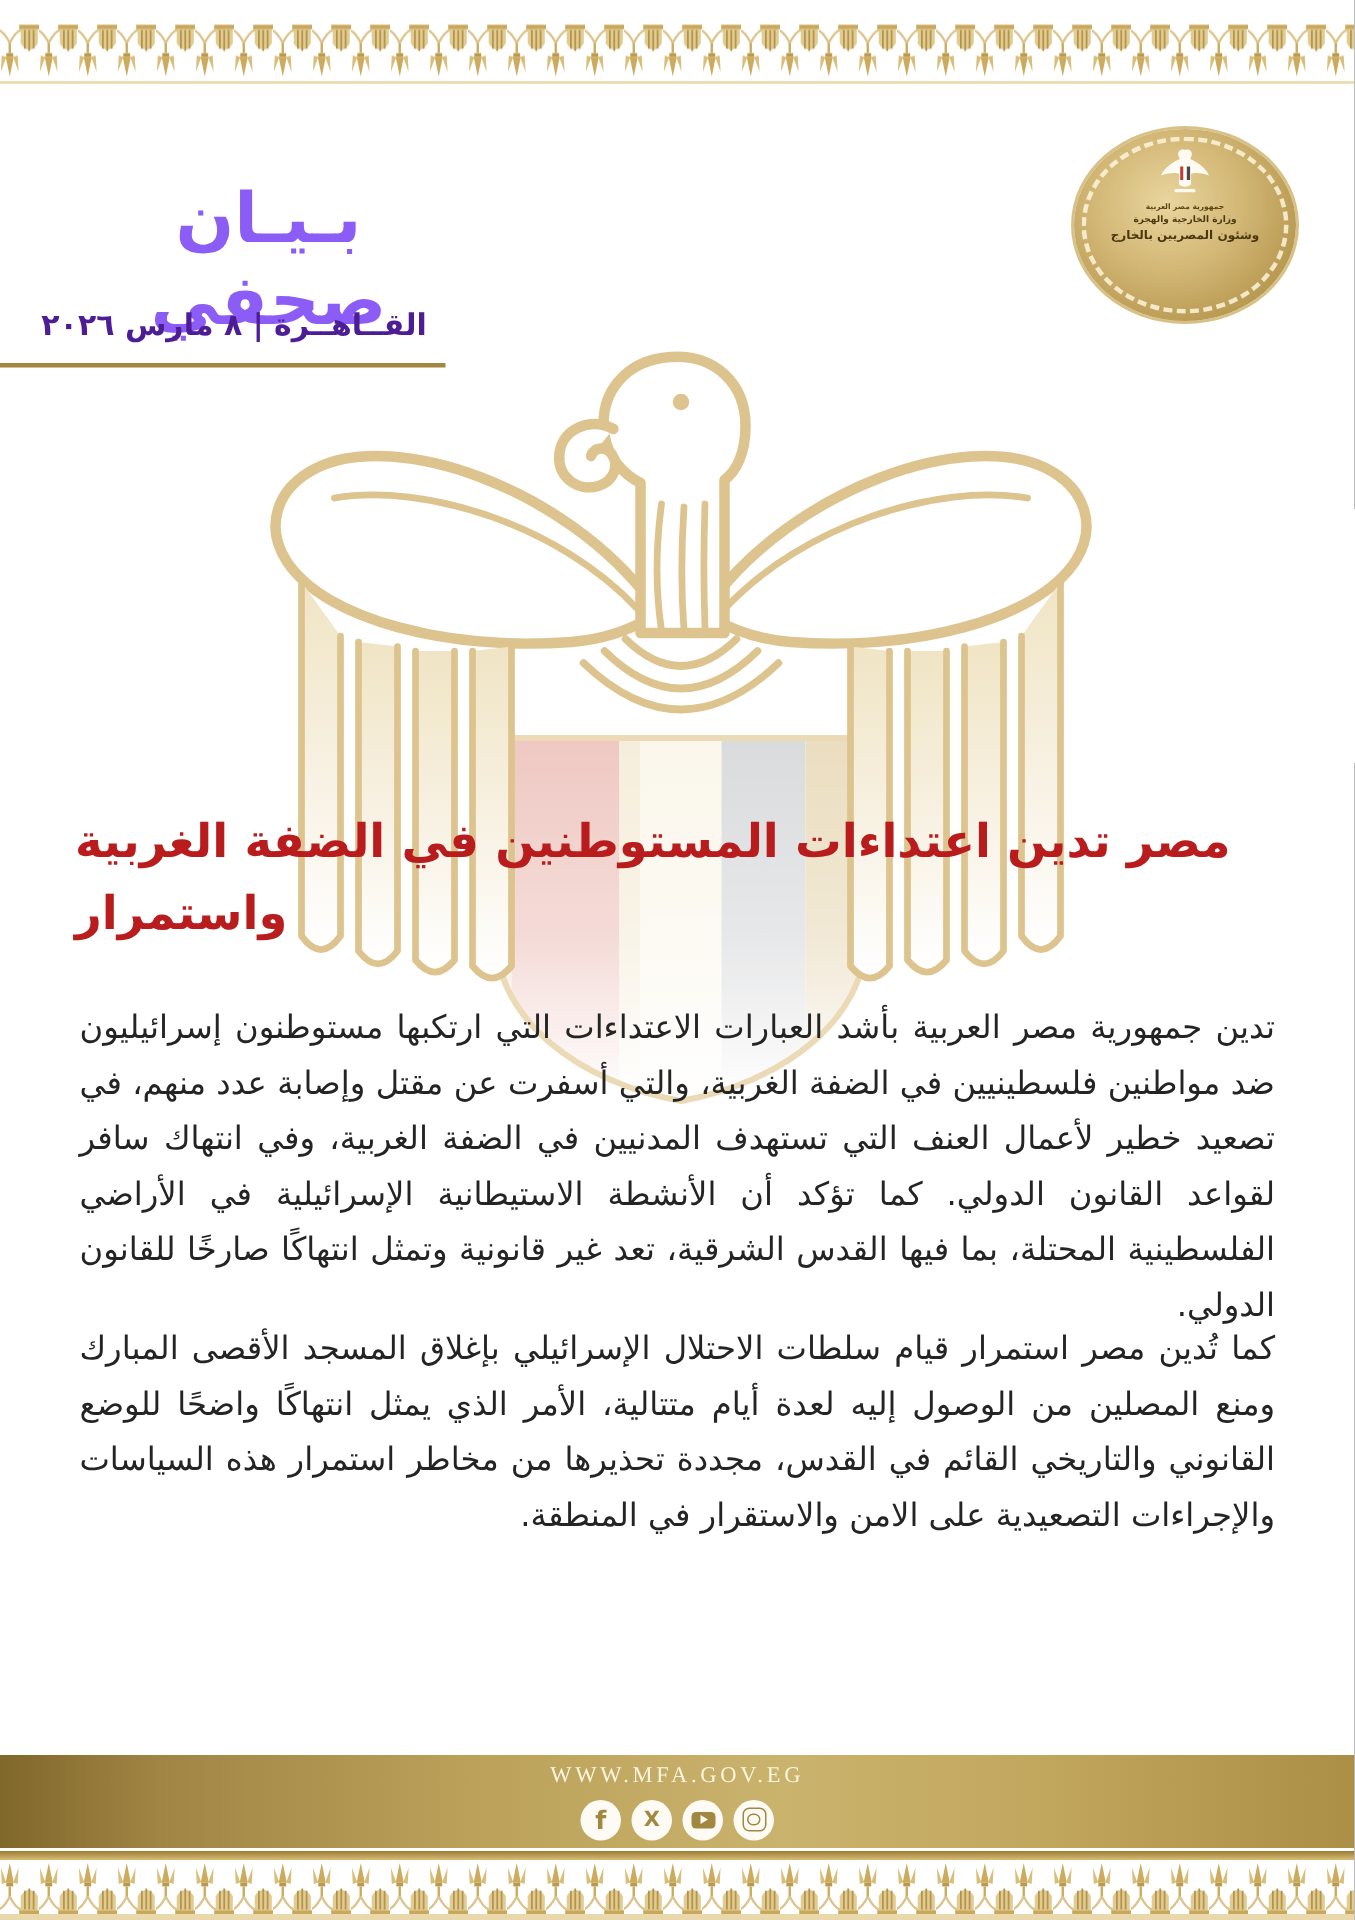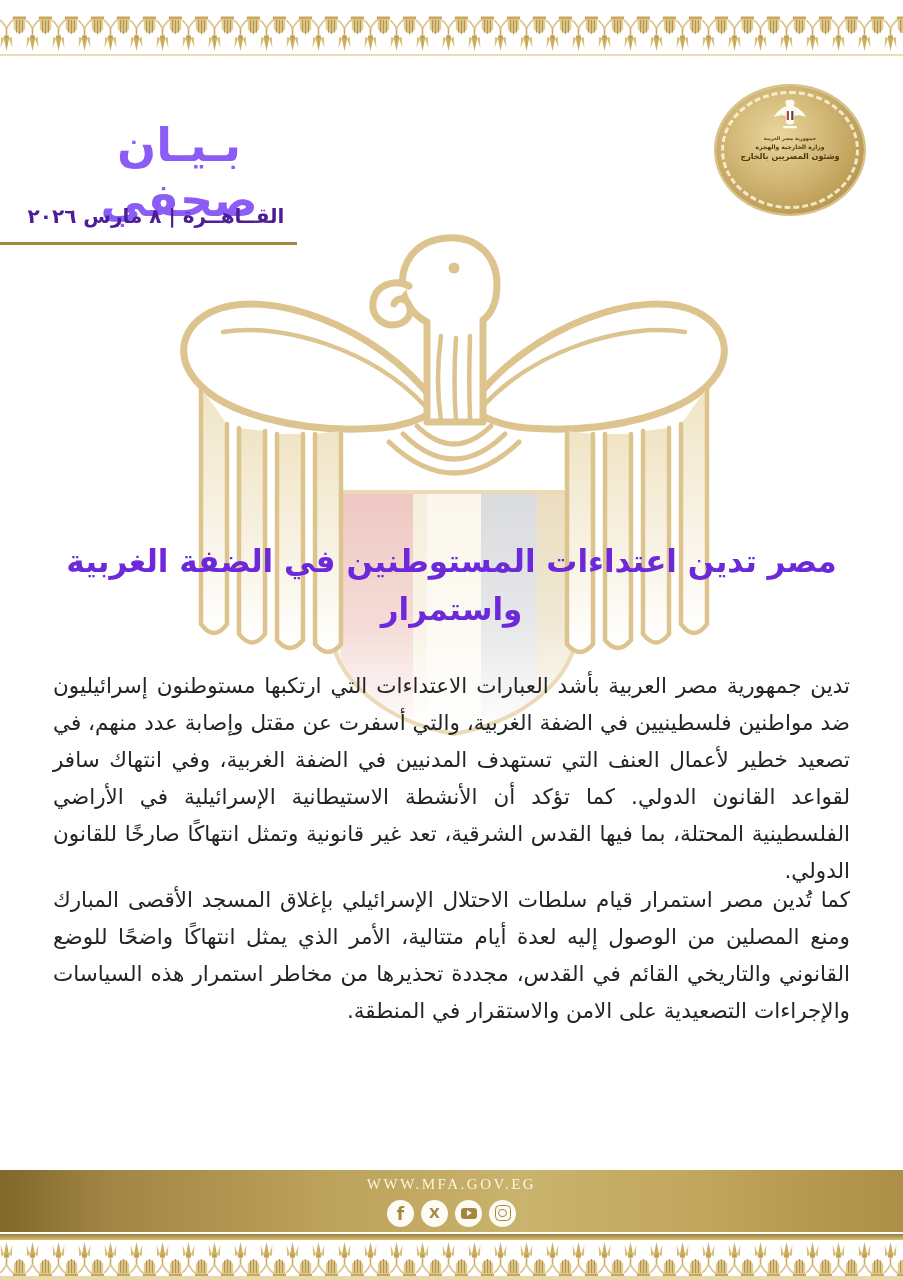--- a/index.html
+++ b/index.html
@@ -25,22 +25,22 @@
         box-shadow:0 0 0 2px #d8c186;display:flex;flex-direction:column;align-items:center;}
   .seal-ring{position:absolute;inset:5px;border-radius:50%;border:3px dashed rgba(255,250,228,.8);}
   .seal-eagle{margin-top:13px;}
   .seal-line{direction:rtl;font-weight:bold;text-align:left;line-height:1.25;}
   .seal-l1{font-size:5px;color:#5d4613;margin-top:2px;}
   .seal-l2{font-size:6px;color:#4a370e;margin-top:2px;}
   .seal-l3{font-size:8px;color:#4a370e;margin-top:1px;}
   
   .watermark{position:absolute;left:165px;top:228px;opacity:.95;}
   
-  .stmt-title{position:absolute;left:50px;right:50px;top:537px;text-align:center;direction:rtl;
-        color:#6d28d9;font-weight:bold;font-size:31px;line-height:1.55;z-index:3;}
+  .stmt-title{position:absolute;left:50px;right:50px;top:537px;text-align:left;direction:rtl;
+        color:#b91c1c;font-weight:bold;font-size:31px;line-height:1.55;z-index:3;}
   .para{position:absolute;left:53px;right:53px;direction:rtl;text-align:justify;
         color:#242424;font-weight:normal;font-size:21.5px;line-height:1.72;z-index:3;}
   .para1{top:668px;}
   .para2{top:882px;}
   
   .footer-band{position:absolute;left:0;top:1170px;width:903px;height:62px;z-index:3;
         background:linear-gradient(90deg,#80672a 0%,#a18545 12%,#bba15a 35%,#cab36d 58%,#c2a75f 76%,#ac8f46 100%);
         display:flex;flex-direction:column;align-items:center;justify-content:center;gap:7px;}
   .site{font-family:"Liberation Serif","DejaVu Serif",serif;color:#fcf5df;font-size:15px;
         letter-spacing:2.5px;}

